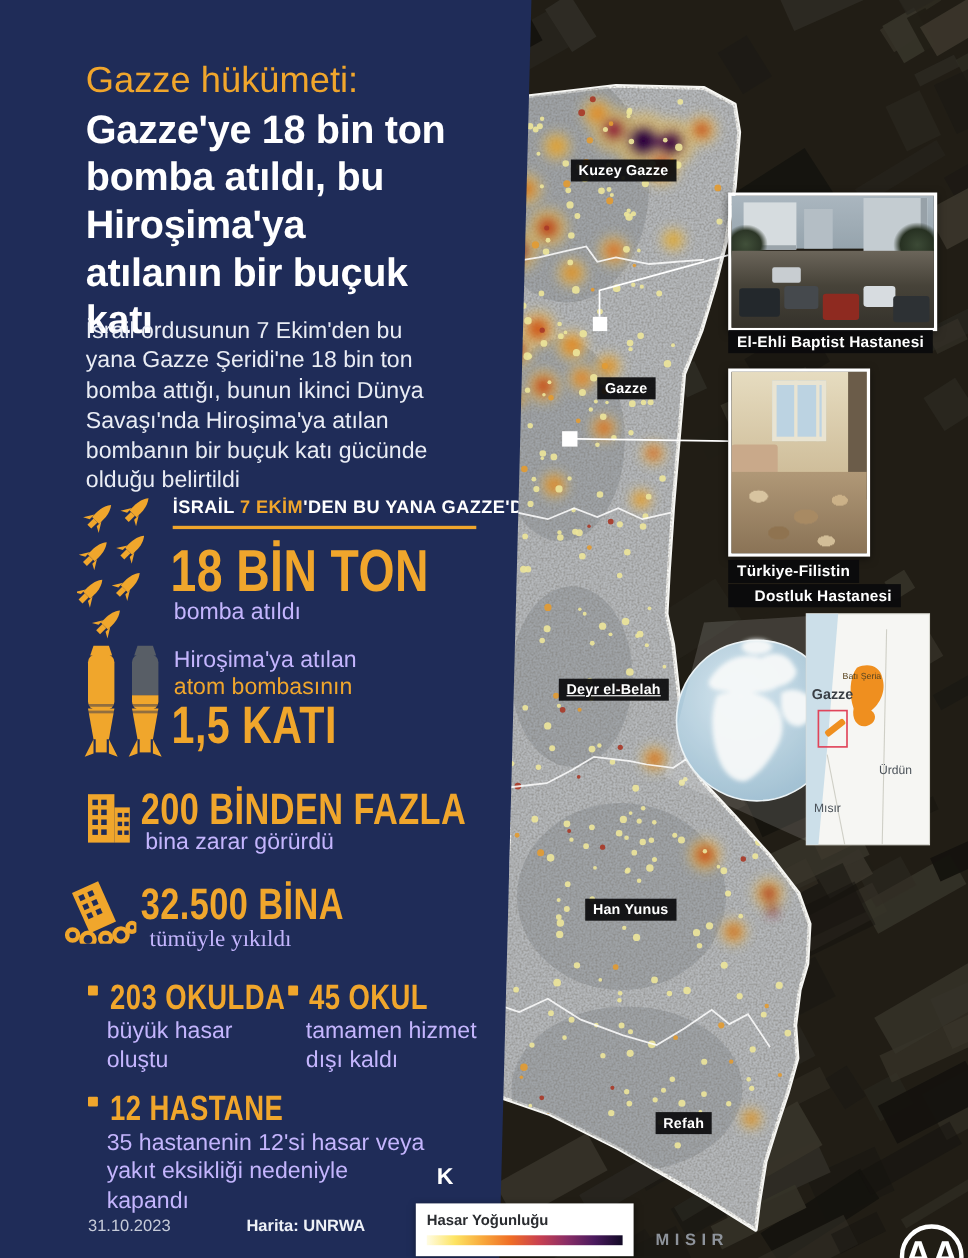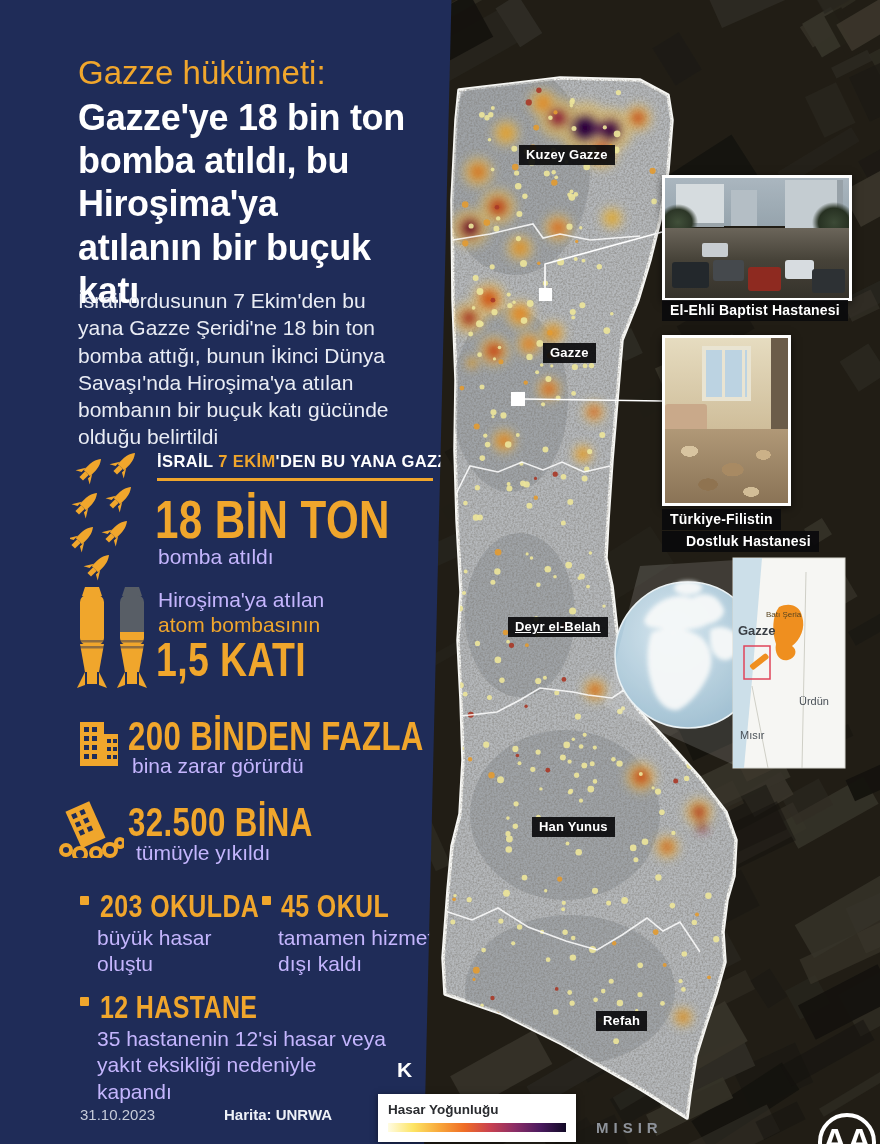--- a/index.html
+++ b/index.html
@@ -4,21 +4,21 @@
 <style>
   :root{
     --navy:#1f2c58; --orange:#f0a62c; --chip:#101114; --ink:#f2f4fa;
   }
   html,body{margin:0;padding:0;background:#0e1430;}
   .stage{position:relative;width:880px;height:1144px;overflow:hidden;
          font-family:"Liberation Sans",sans-serif;background:#262219;}
   svg text{font-family:"Liberation Sans",sans-serif;}
   
   .panel{position:absolute;left:0;top:0;width:456px;height:1144px;background:var(--navy);
-         clip-path:polygon(0 0,99% 0,93% 100%,0 100%);z-index:5;}
+         clip-path:polygon(0 0,99% 0,93% 100%,0 100%);z-index:5;padding-left:32px;}
   .kicker{position:absolute;left:78px;top:54px;font-size:33px;color:var(--orange);font-weight:400;}
   .title{position:absolute;left:78px;top:96px;width:330px;font-size:36px;line-height:1.2;
          font-weight:700;color:#fff;letter-spacing:-.3px;}
   .lede{position:absolute;left:78px;top:287px;width:338px;font-size:21px;line-height:1.3;color:#e9ecf4;}
   .s-head{position:absolute;left:157px;top:452px;font-size:16.5px;font-weight:700;color:#fff;letter-spacing:.4px;white-space:nowrap;}
   .s-head .acc{color:var(--orange);}
   .rule{position:absolute;left:157px;top:478px;width:276px;height:3px;background:var(--orange);}
   .big{position:absolute;color:var(--orange);font-weight:700;transform:scaleX(.78);
        transform-origin:0 50%;white-space:nowrap;letter-spacing:.5px;}
   .cap{position:absolute;color:#c4b5fd;font-size:21px;line-height:1.25;}
@@ -761,21 +761,21 @@
       </g>
       <g fill="none" stroke="#f0a62c" stroke-width="4">
         <circle cx="8" cy="52" r="5"></circle>
           <circle cx="22" cy="56" r="6"></circle>
           <circle cx="38" cy="55" r="5"></circle>
         <circle cx="52" cy="52" r="6"></circle>
           <circle cx="62" cy="45" r="4"></circle>
       </g>
     </svg>
     <div class="big" style="left:128px;top:800px;font-size:40px;">32.500 BİNA</div>
-    <div class="cap" style="left:136px;top:840px;">tümüyle yıkıldı</div>
+    <div class="cap" style="left:136px;top:840px;font-family:Liberation Serif, serif;">tümüyle yıkıldı</div>
 
     <div class="bullet" style="left:80px;top:896px;"></div>
     <div class="big" style="left:100px;top:888px;font-size:32px;">203 OKULDA</div>
     <div class="cap" style="left:97px;top:925px;width:140px;">büyük hasar oluştu</div>
 
     <div class="bullet" style="left:262px;top:896px;"></div>
     <div class="big" style="left:281px;top:888px;font-size:32px;">45 OKUL</div>
     <div class="cap" style="left:278px;top:925px;width:160px;">tamamen hizmet dışı kaldı</div>
 
     <div class="bullet" style="left:80px;top:997px;"></div>

